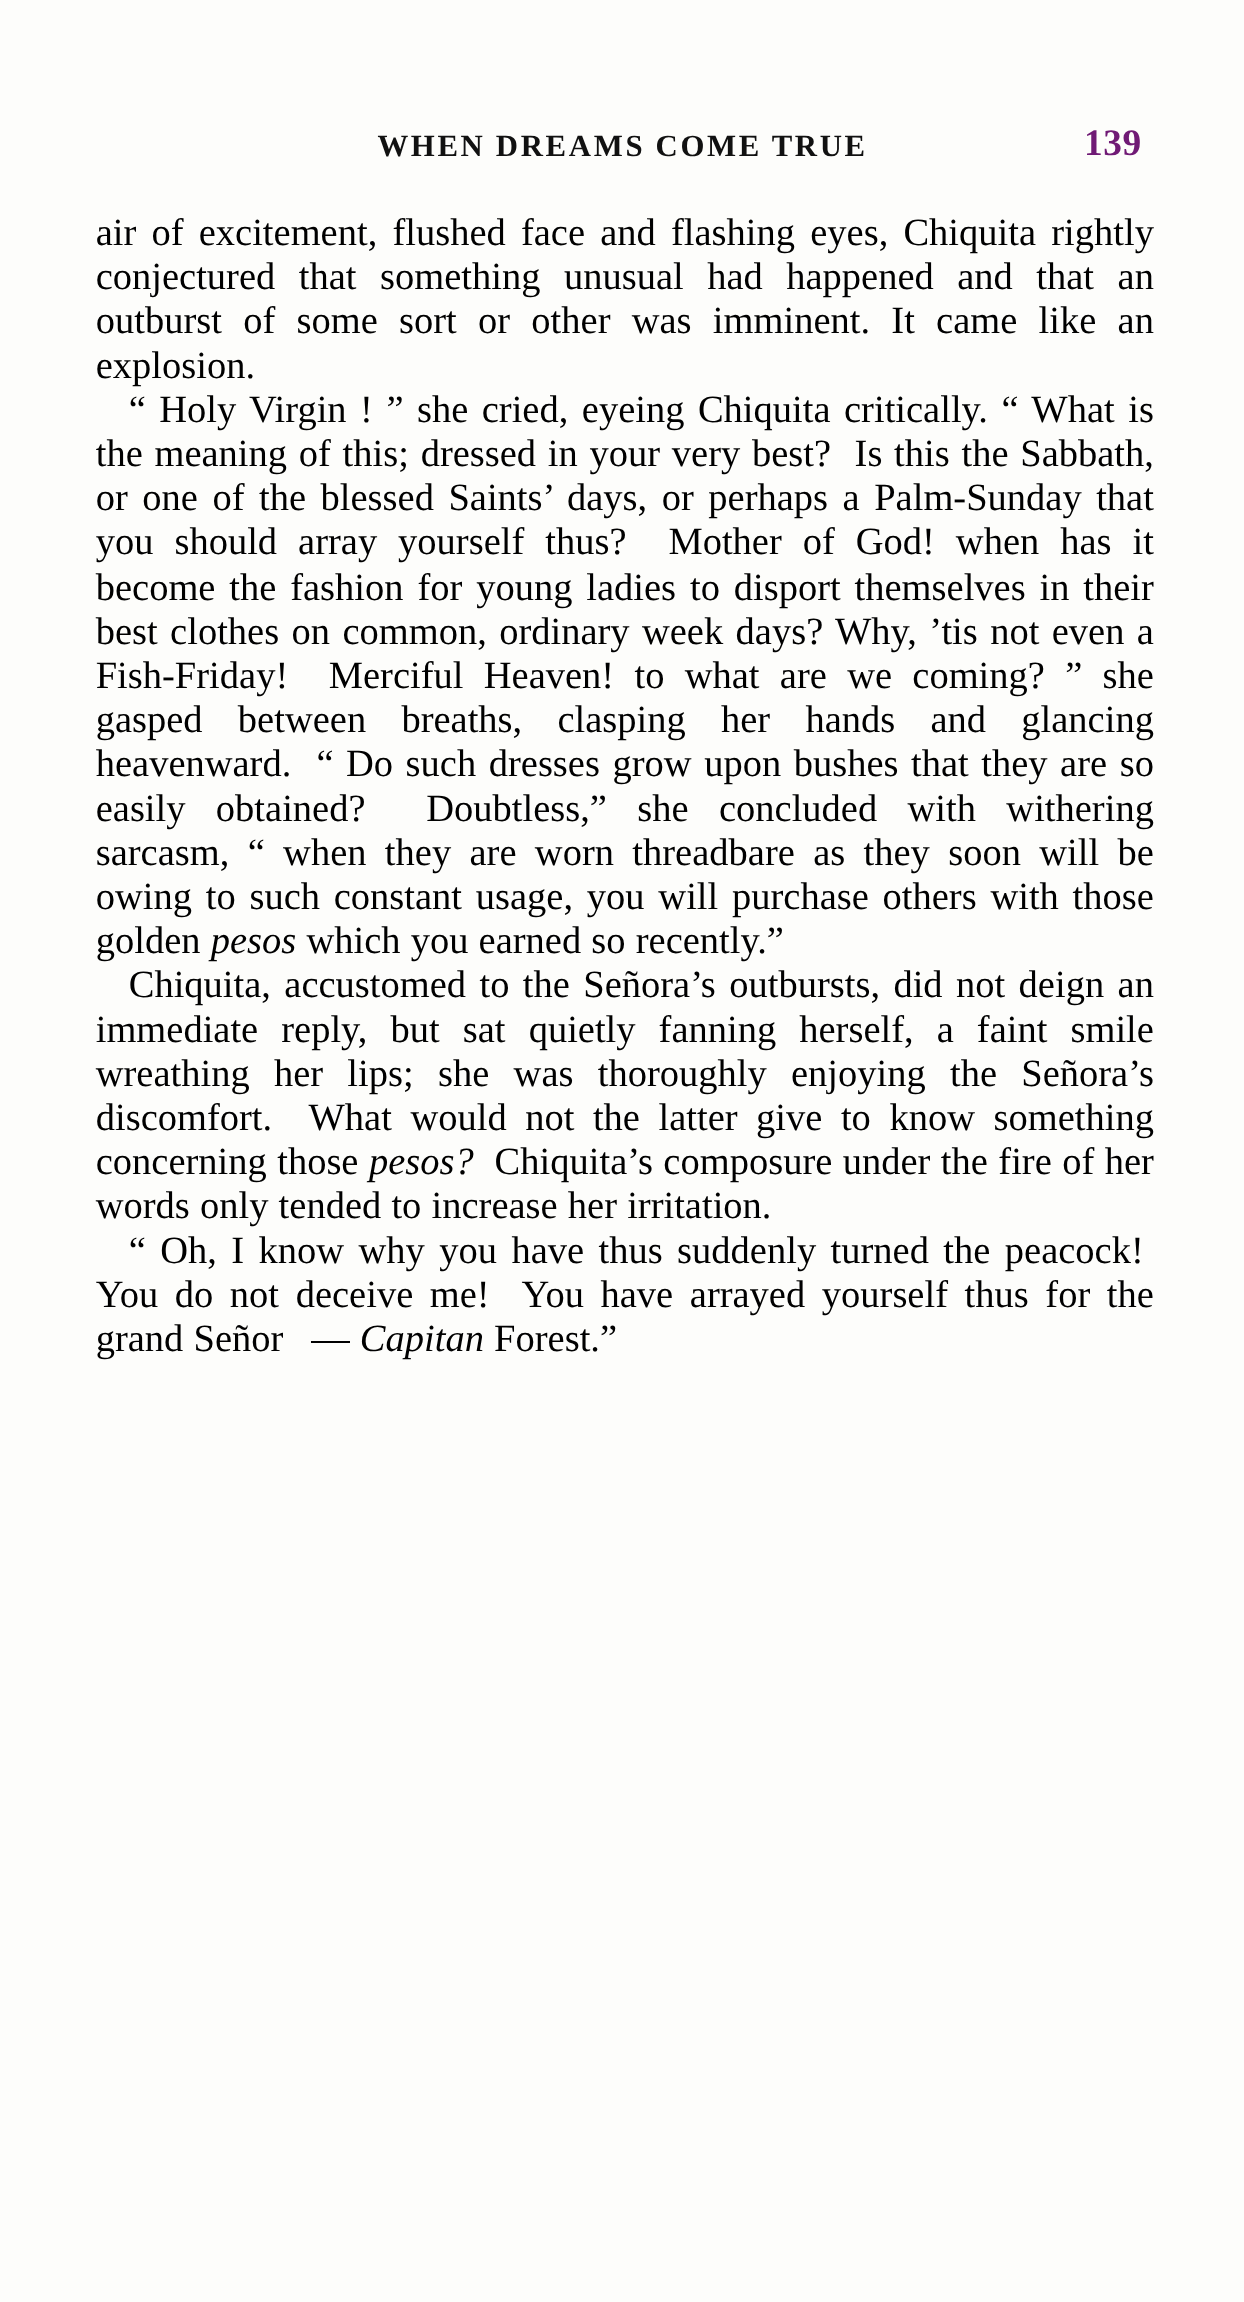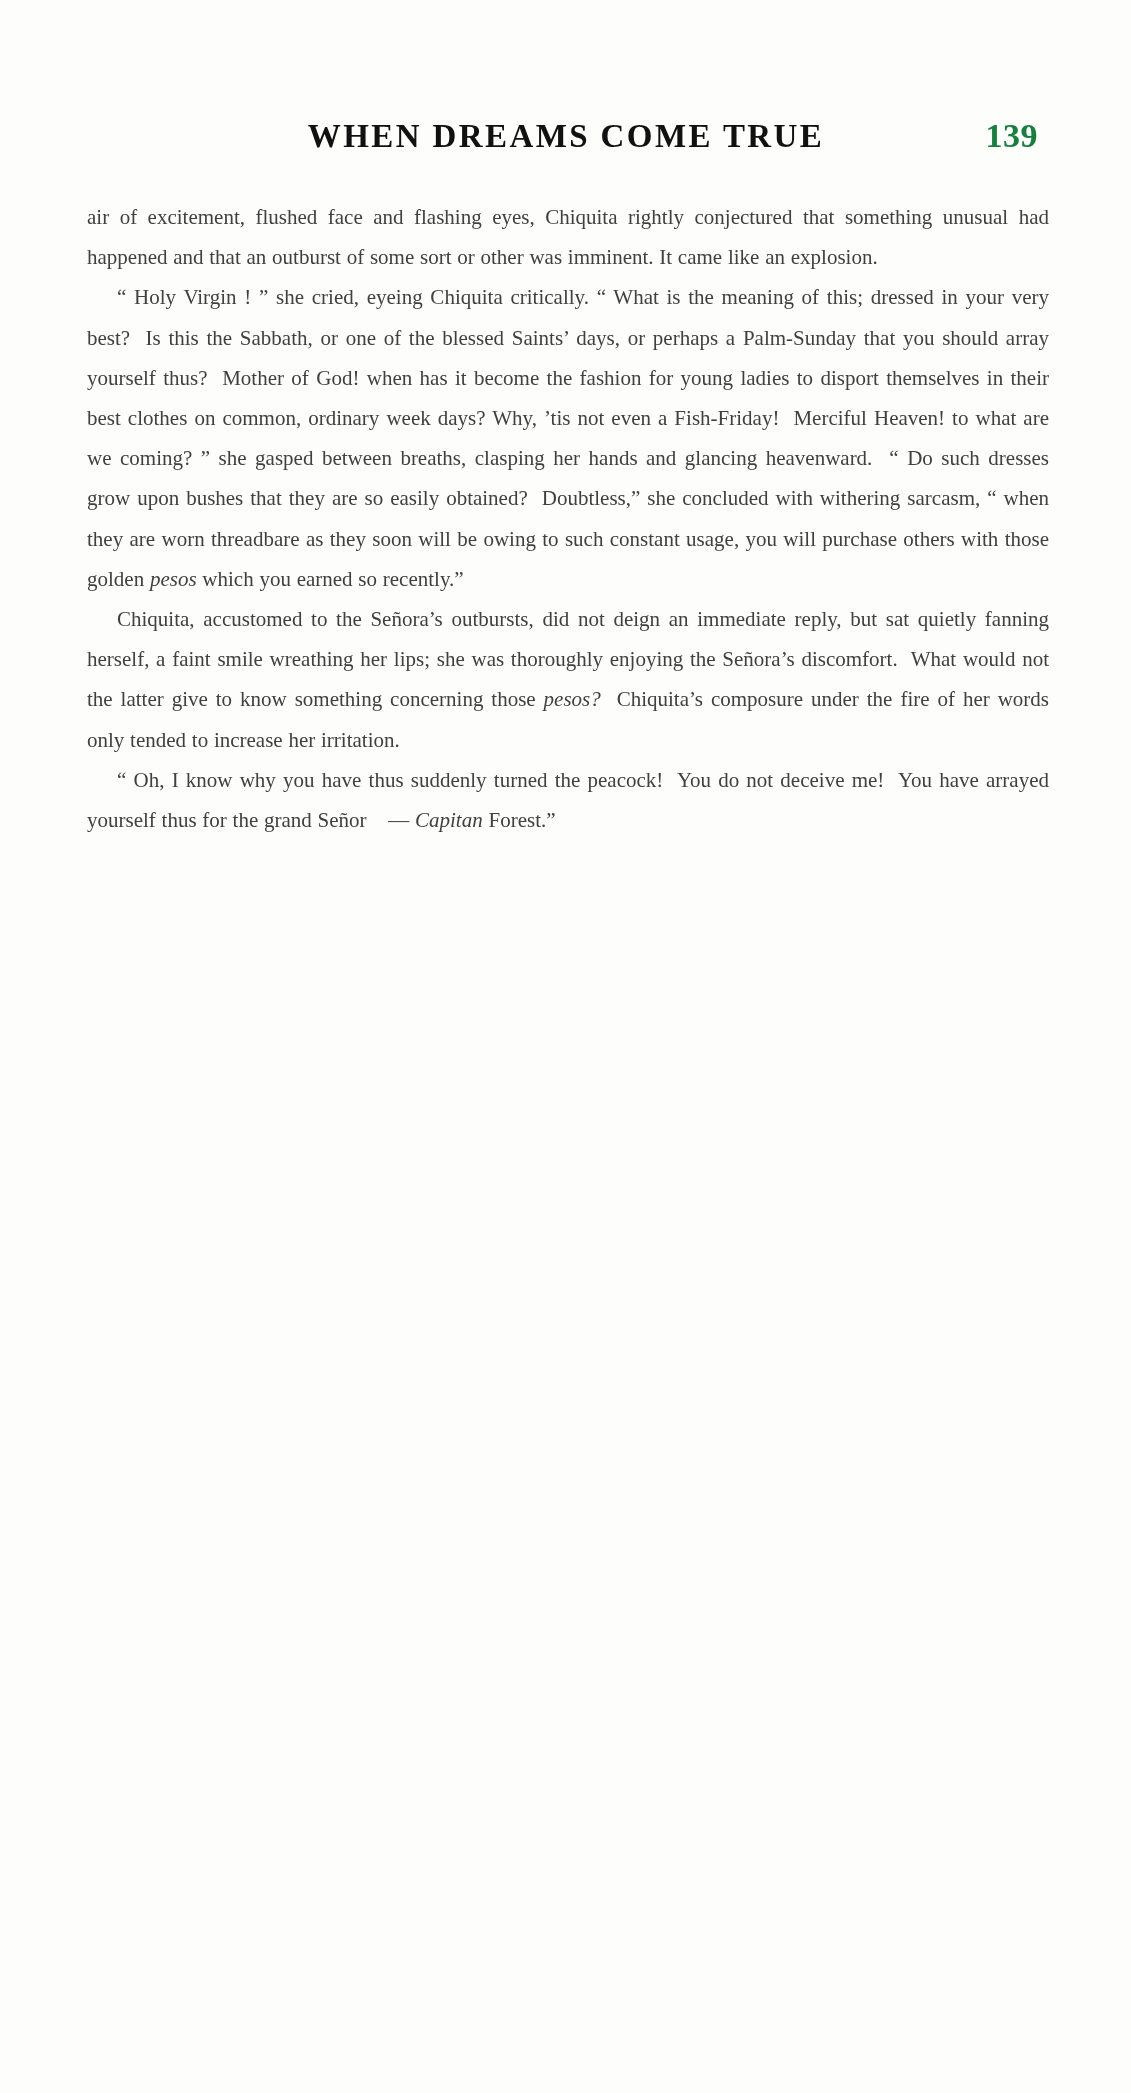--- a/index.html
+++ b/index.html
@@ -30,48 +30,48 @@
   }
   .running-head {
     display: flex;
     align-items: baseline;
     justify-content: center;
     position: relative;
     margin: 0 0 42px 0;
     padding: 0 60px;
   }
   .running-head .title {
-    font-size: 33px;
+    font-size: 28px;
     letter-spacing: 2.4px;
     font-weight: 700;
     color: #111;
     white-space: nowrap;
   }
   .running-head .folio {
     position: absolute;
     right: 52px;
     bottom: 0;
     font-size: 34px;
     font-weight: 700;
-    color: #15803d;
+    color: #701a75;
     letter-spacing: 0.5px;
   }
   .body-col {
     margin: 0 auto;
     width: 962px;
     padding-left: 4px;
   }
   p.para {
     margin: 0 0 0 0;
-    font-size: 21px;
+    font-size: 35px;
     line-height: 40.2px;
     text-align: justify;
     text-justify: inter-word;
     word-spacing: 0.5px;
-    color: #404040;
+    color: #000000;
     hyphens: none;
   }
   p.para + p.para {
     margin-top: 0px;
   }
   p.indent {
     text-indent: 30px;
   }
   i, .ital {
     font-style: italic;

